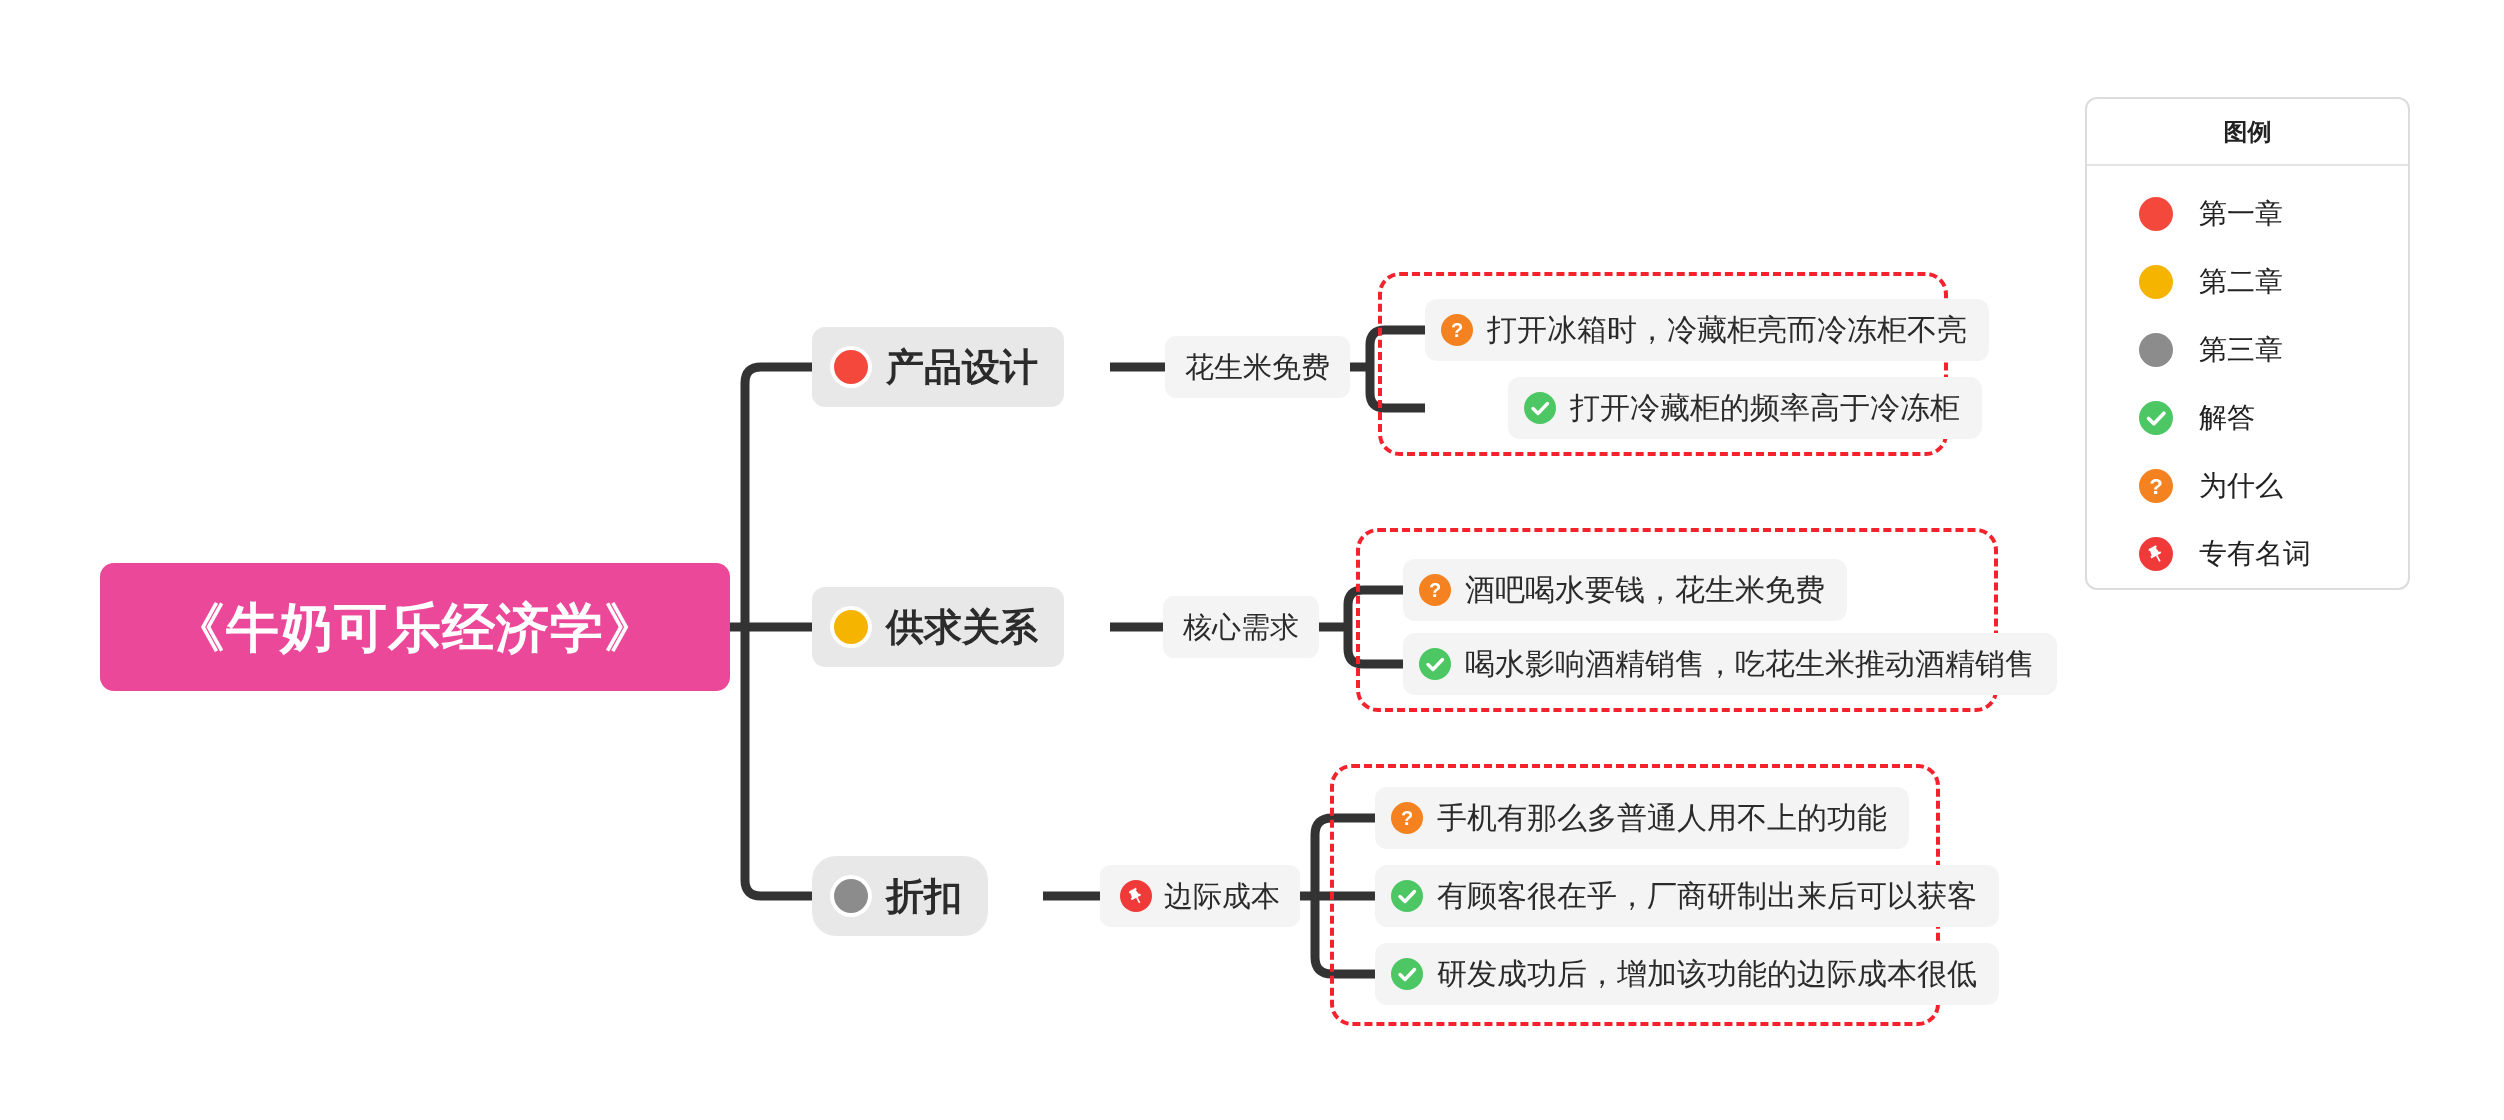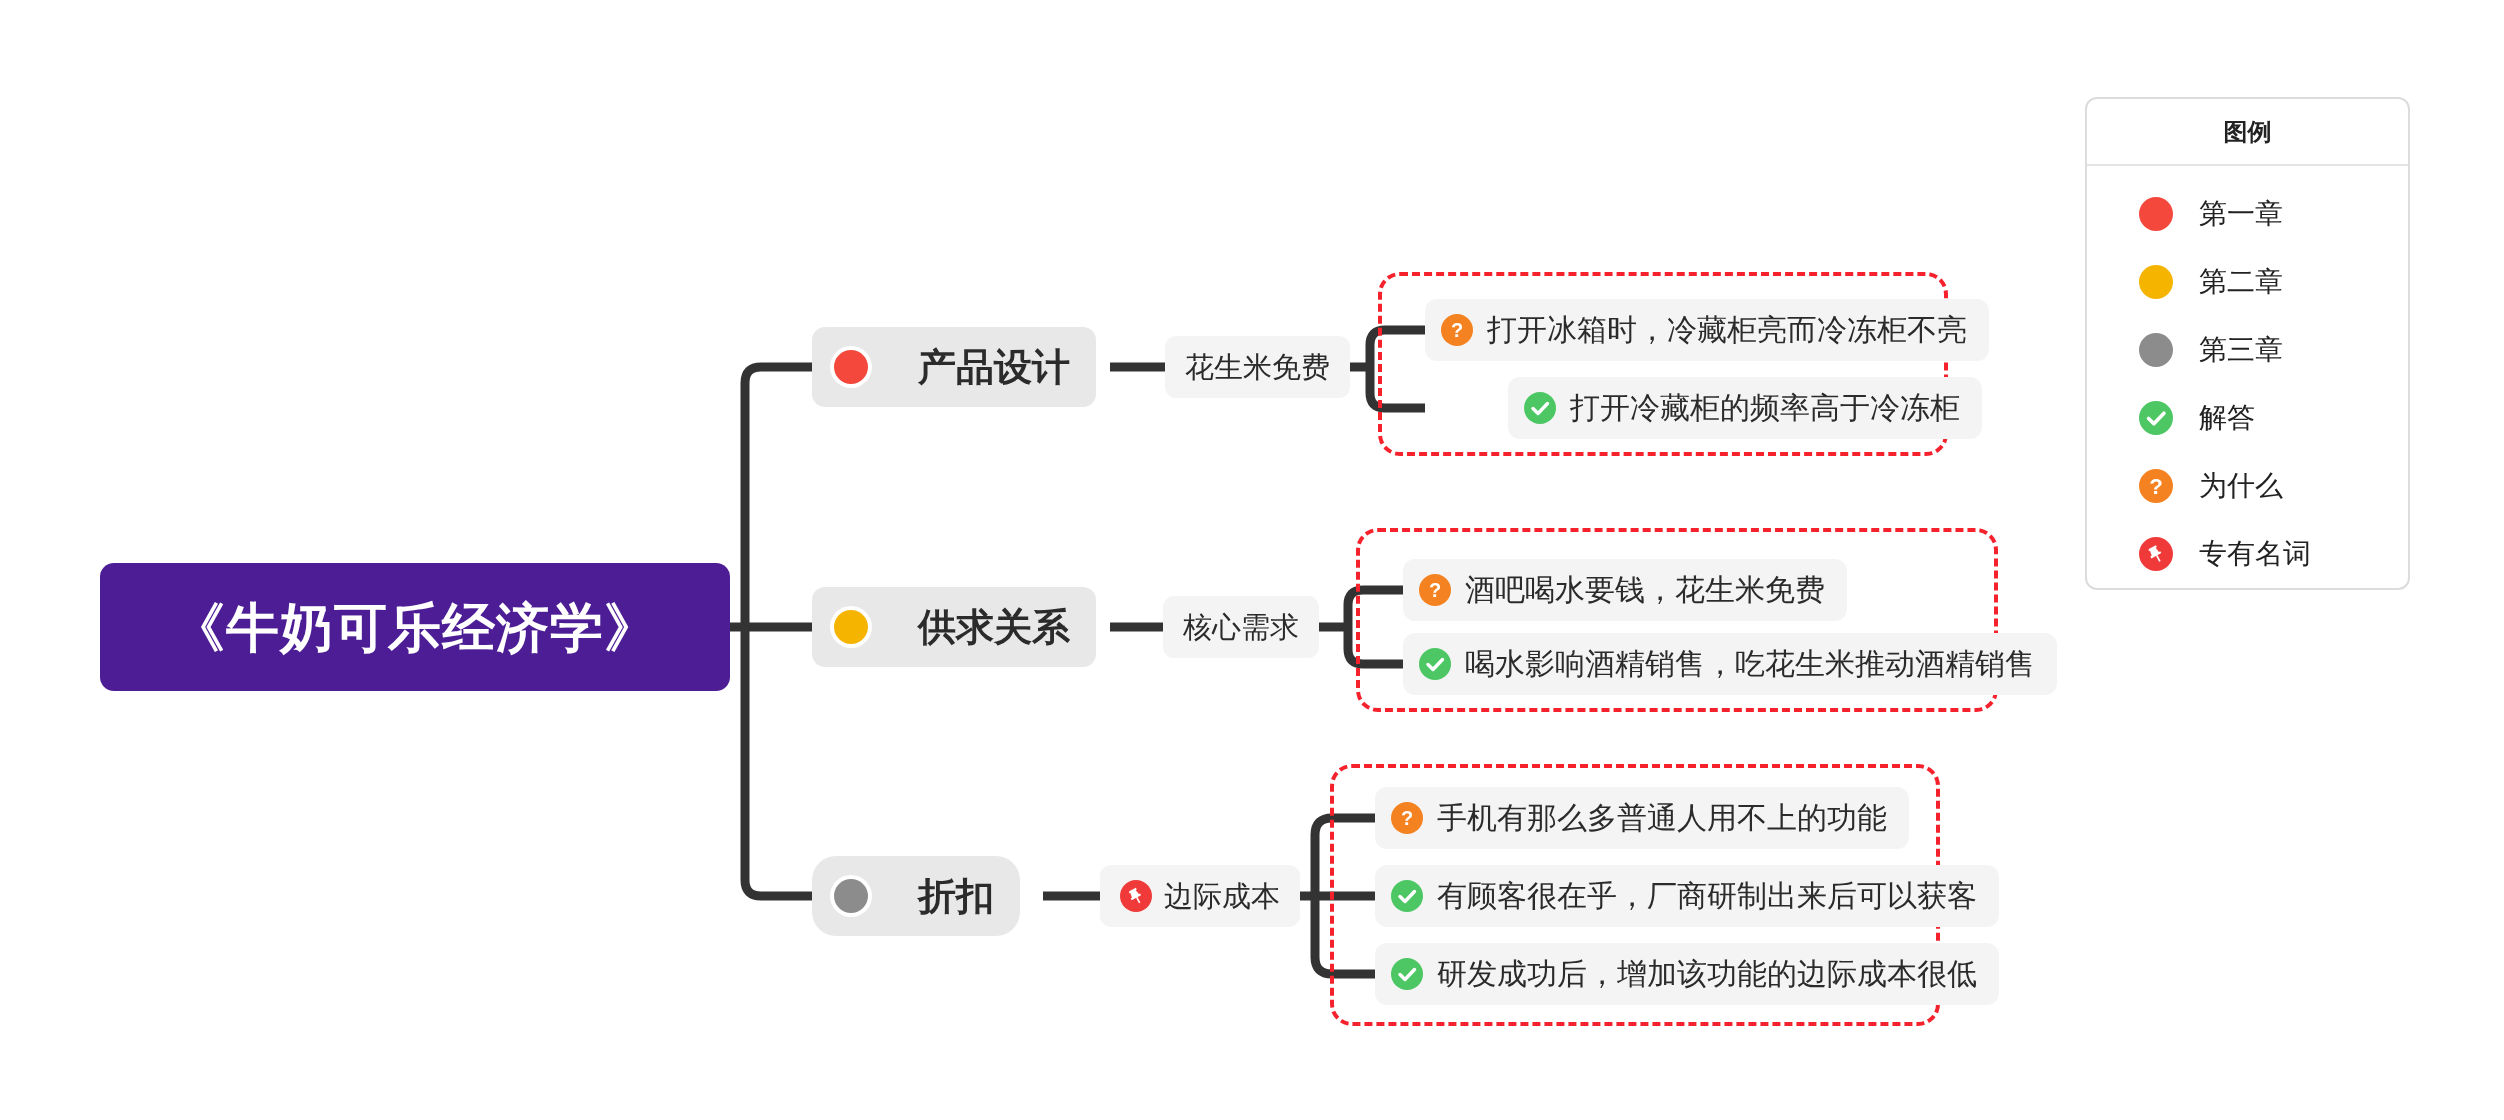--- a/index.html
+++ b/index.html
@@ -11,21 +11,21 @@
     position:relative;
   }
   #canvas{position:absolute;inset:0;width:2504px;height:1120px;}
 
   svg.wires{position:absolute;left:0;top:0;width:2504px;height:1120px;pointer-events:none;}
 
   
   .root-node{
     position:absolute;
     left:100px;top:563px;width:630px;height:128px;
-    background:#4c1d95;
+    background:#ec4899;
     border-radius:14px;
     display:flex;align-items:center;justify-content:center;
     box-sizing:border-box;
   }
   .root-node .label{
     color:#ffffff;
     font-size:53px;
     font-weight:bold;
     letter-spacing:1px;
     white-space:nowrap;
@@ -34,21 +34,20 @@
 
   
   .branch-node{
     position:absolute;
     height:80px;
     background:#E8E8E8;
     border-radius:13px;
     display:flex;align-items:center;
     padding:0 26px 0 22px;
     box-sizing:border-box;
-    gap:32px;
   }
   .branch-node .label{
     font-size:38px;
     font-weight:bold;
     color:#2B2B2B;
     white-space:nowrap;
     line-height:1;
     margin-left:18px;
   }
   .chapter-dot{

